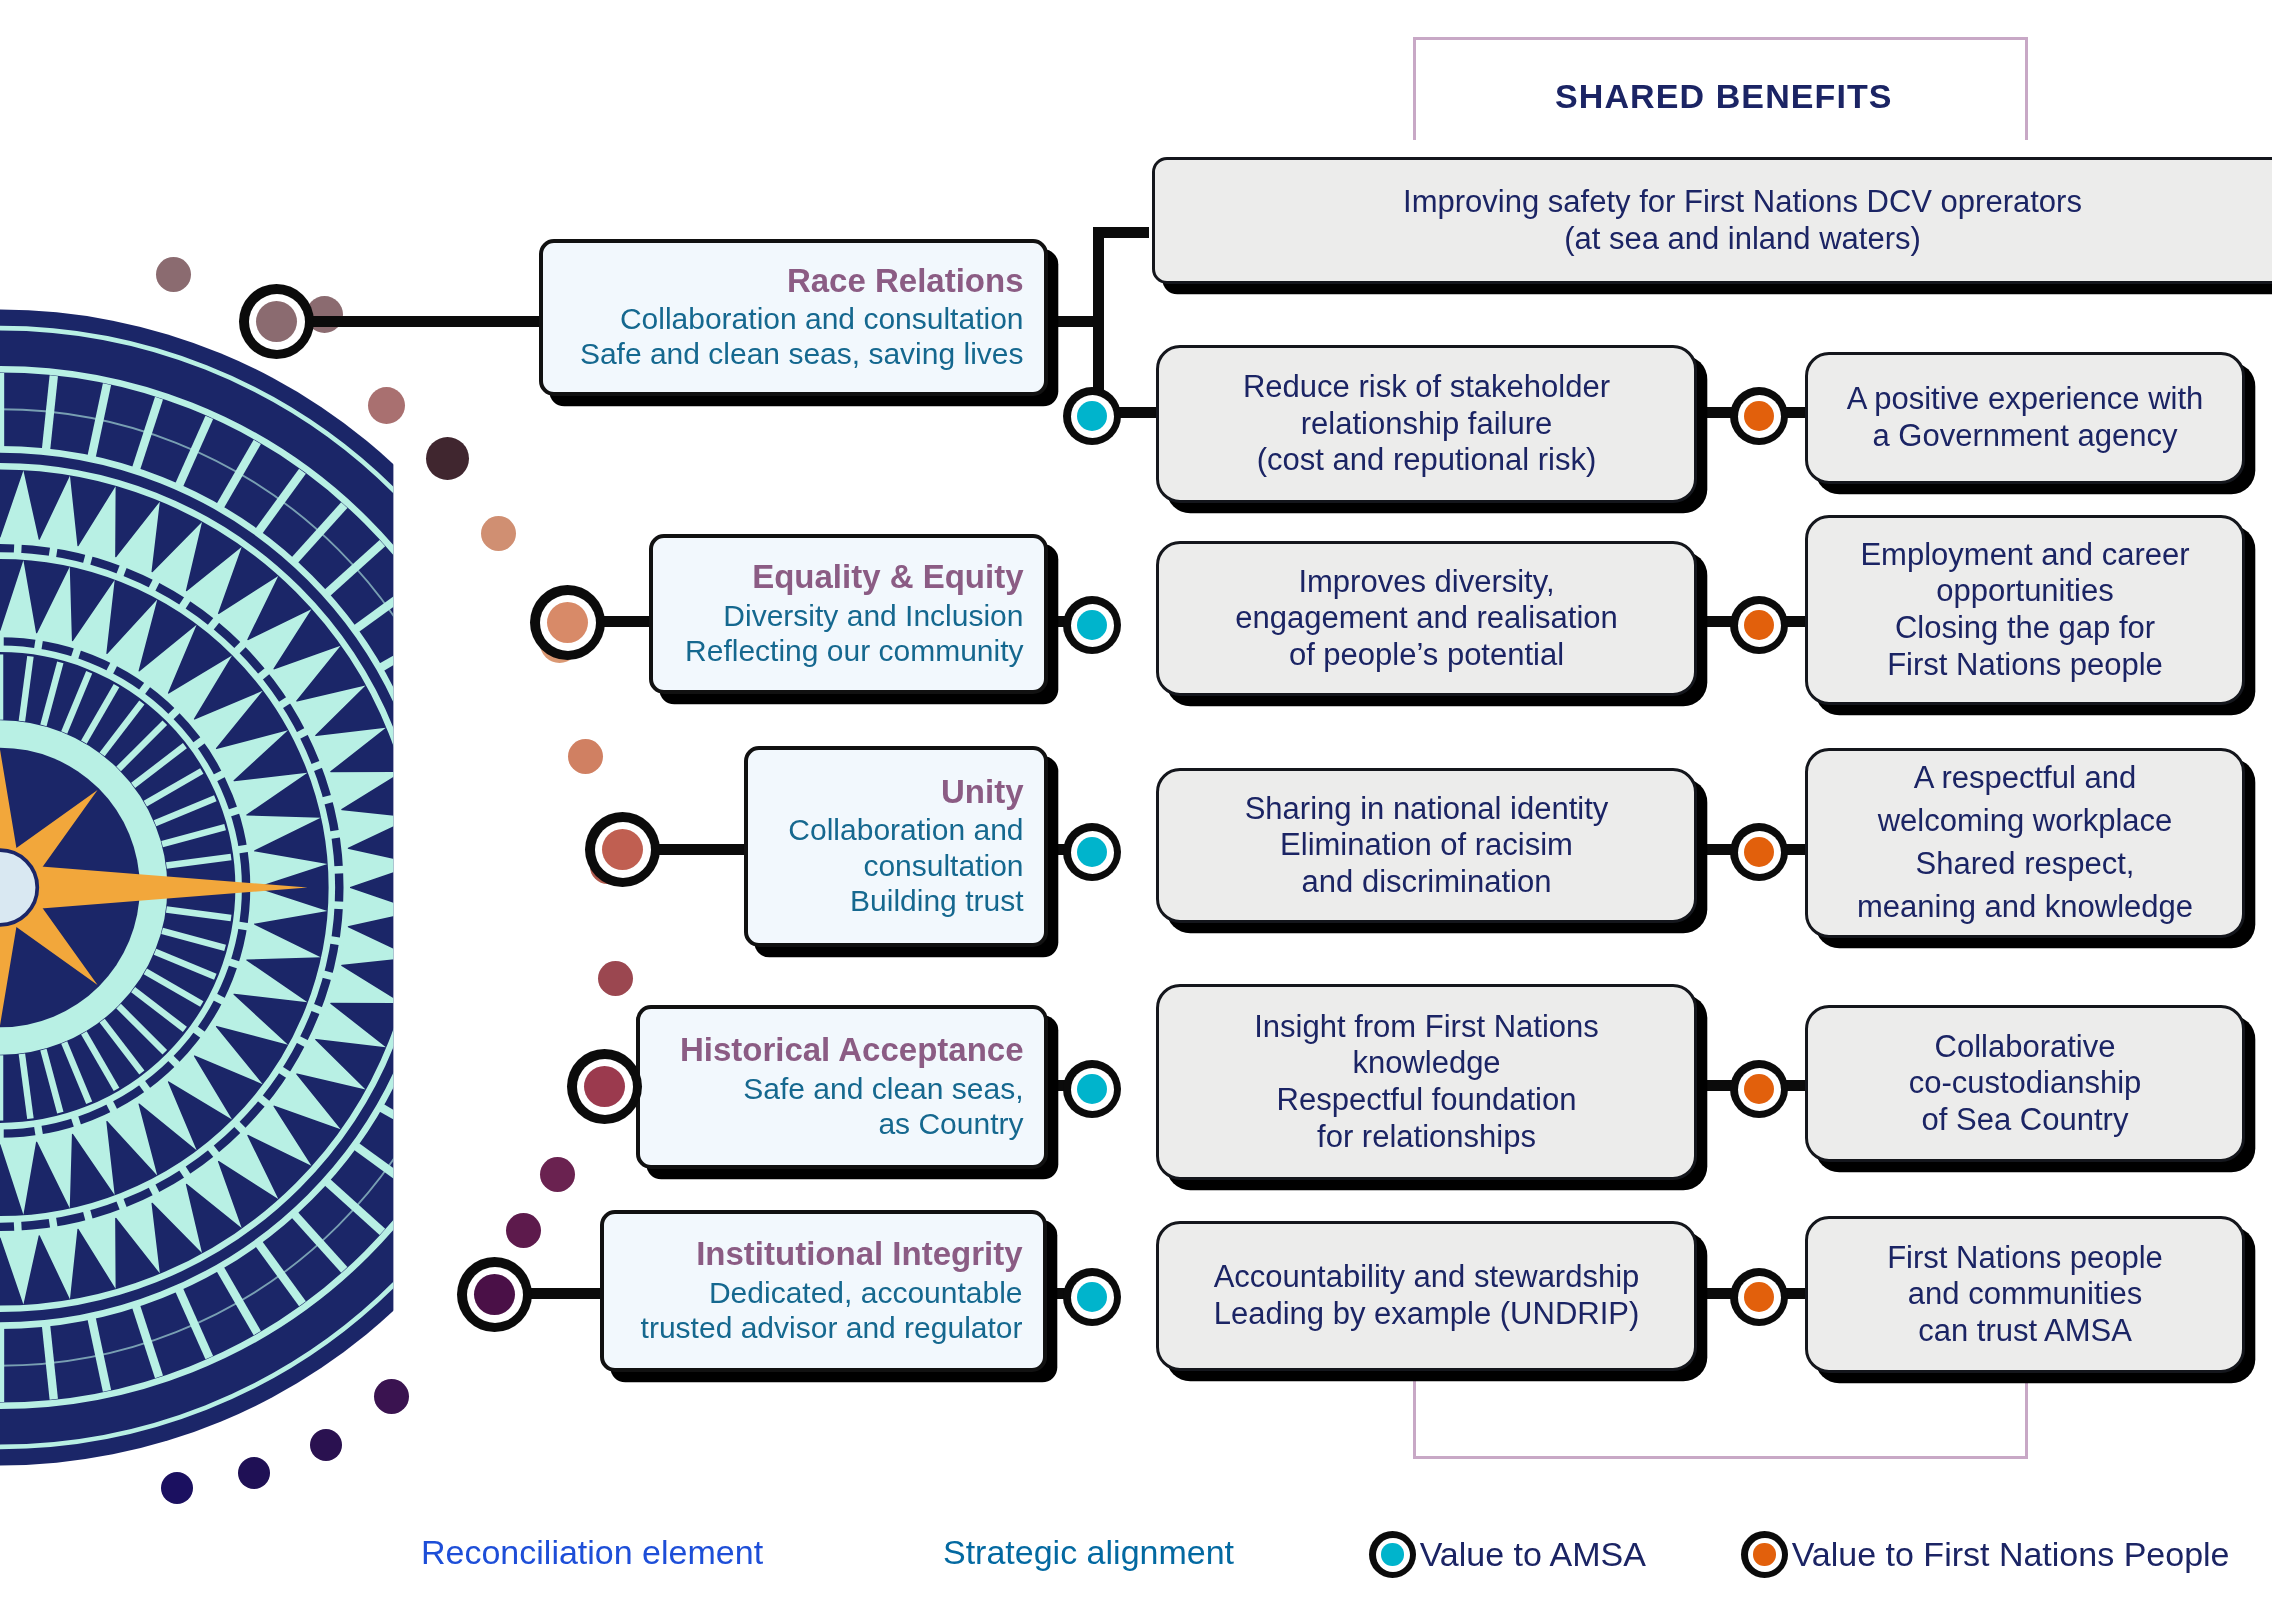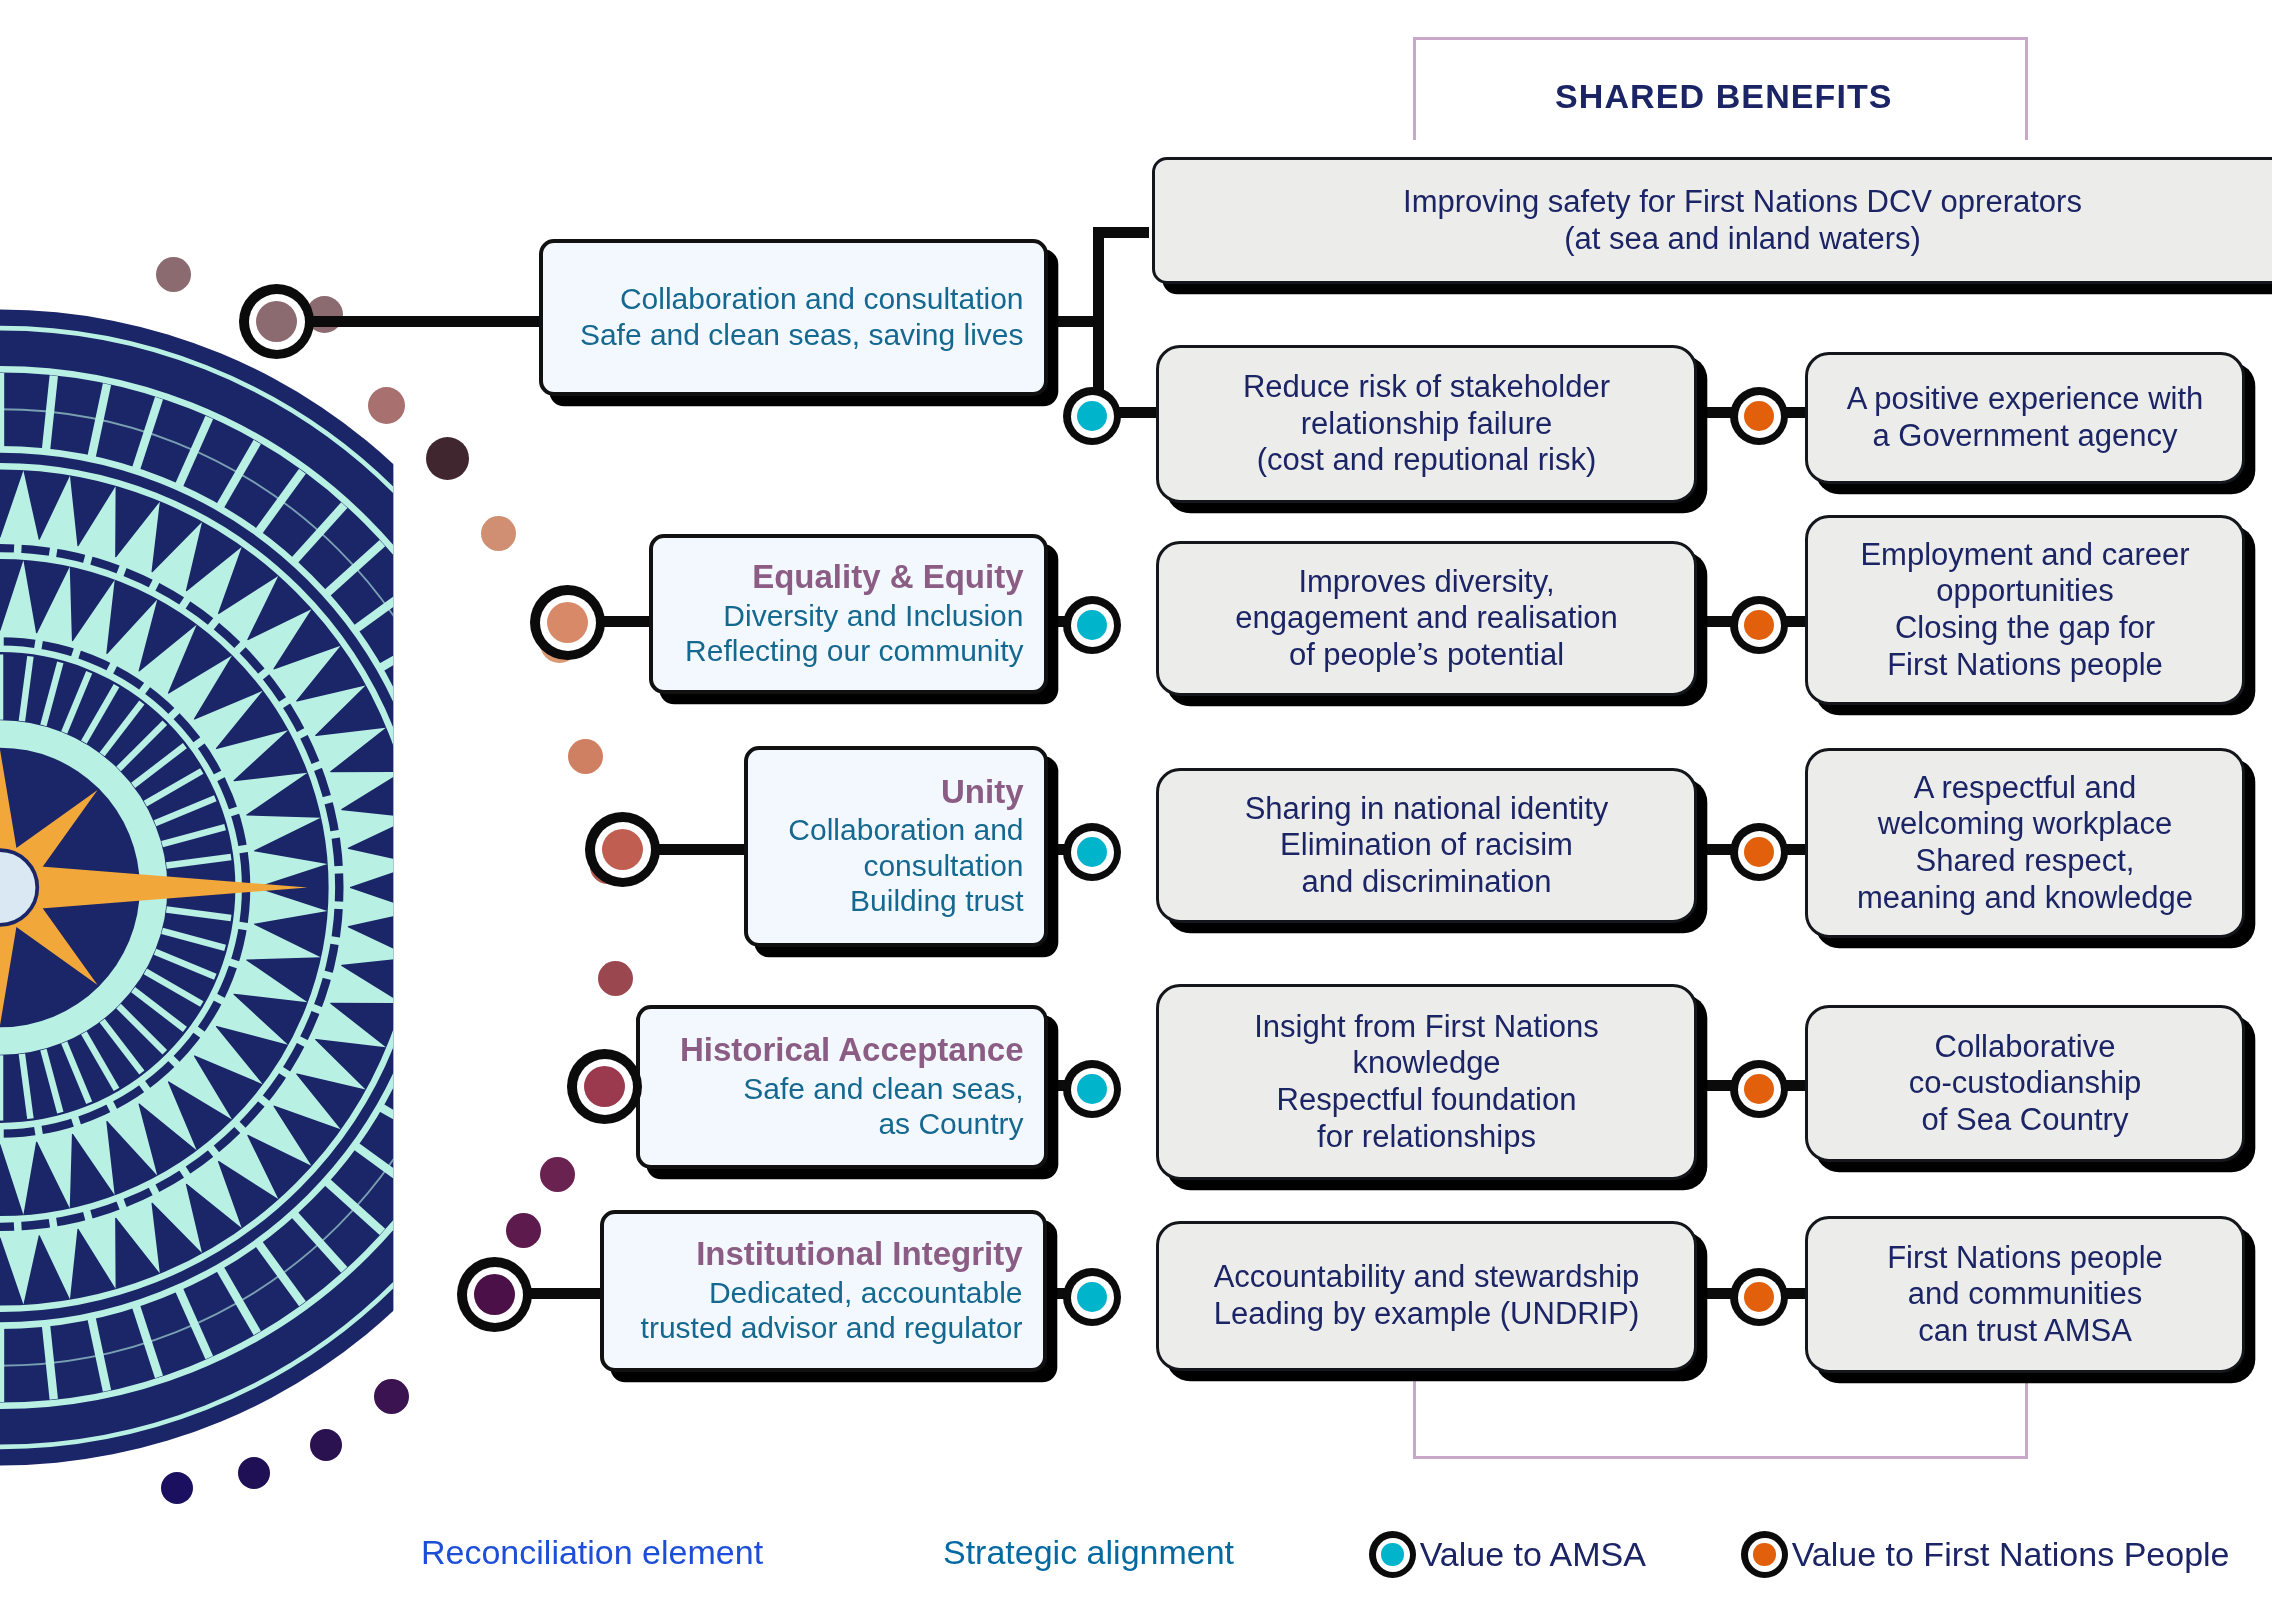--- a/index.html
+++ b/index.html
@@ -389,20 +389,21 @@
 <div class="conn" style="left:615px;top:844px;width:488px;height:11.2px;"></div>
 <div class="conn" style="left:1697px;top:844px;width:121px;height:11.2px;"></div>
 
 <div class="conn" style="left:597px;top:1080px;width:507px;height:11.2px;"></div>
 <div class="conn" style="left:1697px;top:1080px;width:121px;height:11.2px;"></div>
 
 <div class="conn" style="left:487px;top:1288px;width:617px;height:11.2px;"></div>
 <div class="conn" style="left:1697px;top:1288px;width:121px;height:11.2px;"></div>
 
 <div class="elem-box" style="left:539px;top:239px;width:509px;height:157px;">
+  <div class="elem-title">Race Relations</div>
   <div class="elem-sub">Collaboration and consultation</div>
   <div class="elem-sub">Safe and clean seas, saving lives</div>
 </div>
 
 <div class="elem-box" style="left:649px;top:534px;width:399px;height:160px;">
   <div class="elem-title">Equality &amp; Equity</div>
   <div class="elem-sub">Diversity and Inclusion</div>
   <div class="elem-sub">Reflecting our community</div>
 </div>
 
@@ -450,21 +451,21 @@
   <div>opportunities</div>
   <div>Closing the gap for</div>
   <div>First Nations people</div>
 </div>
 
 <div class="ben-box" style="left:1156px;top:768px;width:541px;height:155px;">
   <div>Sharing in national identity</div>
   <div>Elimination of racisim</div>
   <div>and discrimination</div>
 </div>
-<div class="ben-box" style="left:1805px;top:748px;width:440px;height:190px;">
+<div class="ben-box" style="left:1805px;top:748px;width:440px;height:190px;justify-content:space-between;">
   <div>A respectful and</div>
   <div>welcoming workplace</div>
   <div>Shared respect,</div>
   <div>meaning and knowledge</div>
 </div>
 
 <div class="ben-box" style="left:1156px;top:984px;width:541px;height:196px;">
   <div>Insight from First Nations</div>
   <div>knowledge</div>
   <div>Respectful foundation</div>

